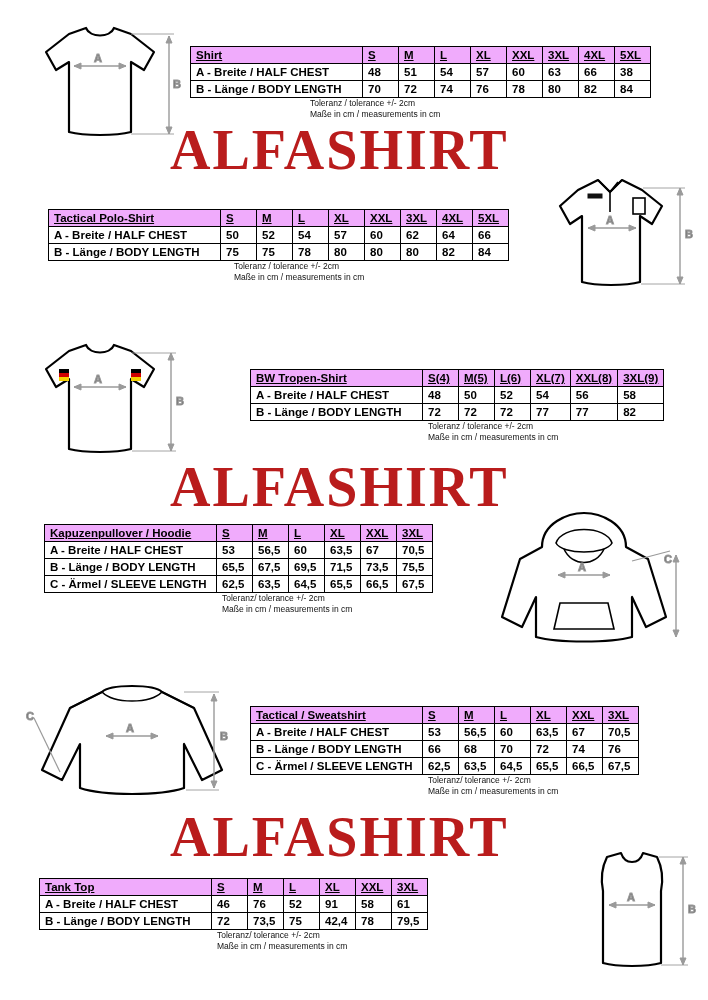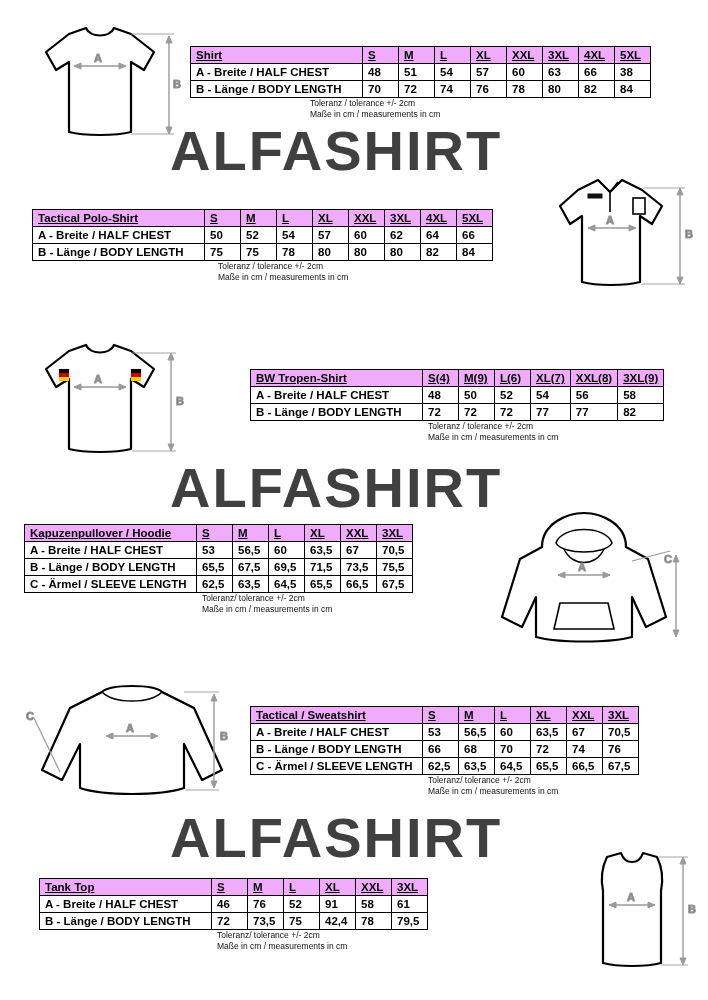--- a/index.html
+++ b/index.html
@@ -8,23 +8,23 @@
     background:#ffffff;
     font-family:"Liberation Sans", sans-serif;
     position:relative;
     overflow:hidden;
   }
   .page{position:relative;width:708px;height:1000px;}
 
   
   .wm{
     position:absolute;
-    font-family:Liberation Sans, sans-serif;
+    font-family:Liberation Serif, serif;
     font-weight:bold;
-    color:#404040;
+    color:#b91c1c;
     letter-spacing:2px;
     white-space:nowrap;
     user-select:none;
   }
 
   
   .block{position:absolute;}
   table.sz{
     border-collapse:collapse;
     background:#ffffff;
@@ -134,21 +134,21 @@
           <td class="val">84</td>
         </tr>
       </tbody>
     </table>
     <div class="note-wrap">
       <div class="note">Toleranz / tolerance +/- 2cm</div>
       <div class="note">Maße in cm / measurements in cm</div>
     </div>
   </div>
 
-  <div class="block" style="left:32px;top:209px;">
+  <div class="block" style="left:48px;top:209px;">
     <table class="sz">
       <thead>
         <tr>
           <td class="lbl">Tactical Polo-Shirt</td>
           <td class="val">S</td>
           <td class="val">M</td>
           <td class="val">L</td>
           <td class="val">XL</td>
           <td class="val">XXL</td>
           <td class="val">3XL</td>
@@ -233,21 +233,21 @@
       </g>
     </svg>
   </div>
 
   <div class="block" style="left:250px;top:369px;">
     <table class="sz">
       <thead>
         <tr>
           <td class="lbl">BW Tropen-Shirt</td>
           <td class="val">S(4)</td>
-          <td class="val">M(9)</td>
+          <td class="val">M(5)</td>
           <td class="val">L(6)</td>
           <td class="val">XL(7)</td>
           <td class="val">XXL(8)</td>
           <td class="val">3XL(9)</td>
         </tr>
       </thead>
       <tbody>
         <tr>
           <td class="lbl">A -  Breite / HALF CHEST</td>
           <td class="val">48</td>
@@ -267,21 +267,21 @@
           <td class="val">82</td>
         </tr>
       </tbody>
     </table>
     <div class="note-wrap" style="padding-left:178px;">
       <div class="note">Toleranz / tolerance +/- 2cm</div>
       <div class="note">Maße in cm / measurements in cm</div>
     </div>
   </div>
 
-  <div class="block" style="left:24px;top:524px;">
+  <div class="block" style="left:44px;top:524px;">
     <table class="sz">
       <thead>
         <tr>
           <td class="lbl">Kapuzenpullover / Hoodie</td>
           <td class="val">S</td>
           <td class="val">M</td>
           <td class="val">L</td>
           <td class="val">XL</td>
           <td class="val">XXL</td>
           <td class="val">3XL</td>

